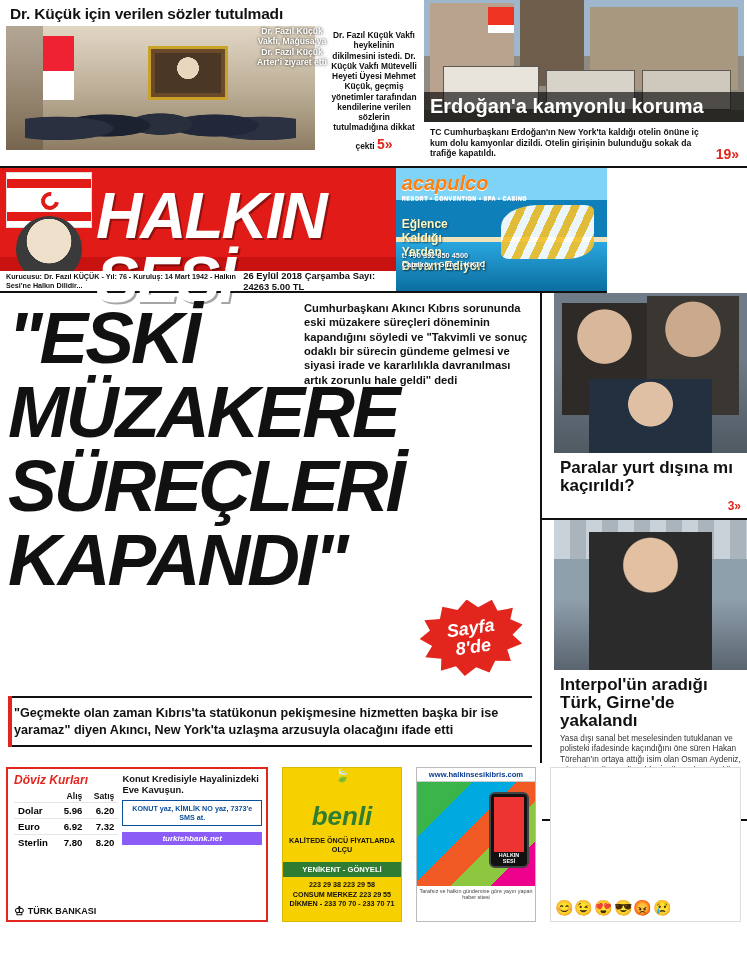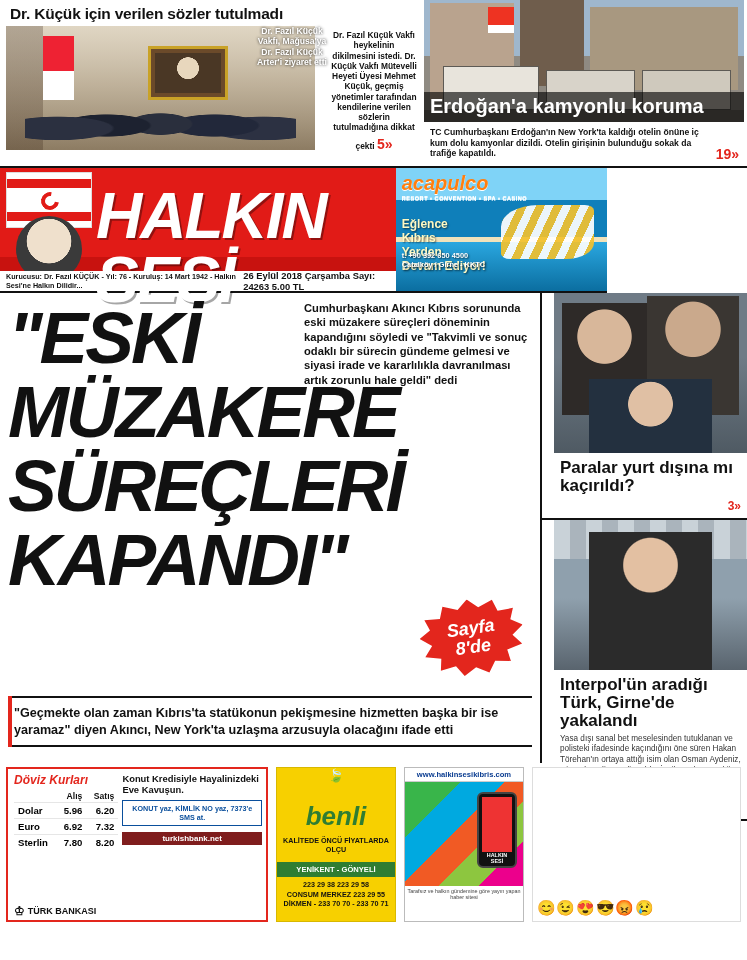--- a/index.html
+++ b/index.html
@@ -198,21 +198,21 @@
     font-size: 8.2px; line-height: 1.3; color: #333; padding: 0 6px 2px 6px; position: relative;
   }
   .rail-pg { text-align: right; color: #e3261d; font-size: 12px; font-weight: bold; padding-right: 6px; }
   .rp2 { height: 150px; background: linear-gradient(180deg,#8fa0ad 0 52%, #59646e 100%); }
   .rp2 .man{ position:absolute; left:18%; top:8%; width:64%; height:92%;
     background: radial-gradient(circle at 50% 24%, #e3c0a2 0 22%, #2b2b2b 23% 100%);}
   .rp2 .bar{ position:absolute; left:0; top:0; width:100%; height:26%;
     background: repeating-linear-gradient(90deg,#c9d2d8 0 16px,#aab4bc 16px 32px);}
 
   
-  .ads { display: flex; width: 747px; height: 165px; padding: 4px 6px 6px 6px; gap: 8px; background:#fff; }
+  .ads { display: flex; width: 747px; height: 165px; padding: 4px 6px 6px 6px; gap: 14px; background:#fff; }
   .ad { position: relative; overflow: hidden; }
   .ad-fx {
     width: 262px; border: 2px solid #e3261d; background: #fff; display: flex;
   }
   .fx-table { width: 160px; padding: 4px 4px 4px 6px; }
   .fx-title { color: #e3261d; font-size: 12px; font-weight: bold; font-style: italic; margin-bottom: 3px; }
   .fx-table table { width: 100%; border-collapse: collapse; font-size: 9.6px; font-weight: bold; }
   .fx-table th { color: #111; font-size: 8.6px; text-align: right; padding: 1px 4px; }
   .fx-table th.lbl { text-align: left; }
   .fx-table td { padding: 2px 4px; text-align: right; border-top: 1px solid #e6e6e6; }
@@ -221,21 +221,21 @@
     position: absolute; left: 6px; bottom: 2px; font-size: 9px; font-weight: bold; color:#111;
     display:flex; align-items:center; gap:3px;
   }
   .fx-bank .horse { font-size: 12px; }
   .fx-right { flex: 1 1 auto; padding: 4px 4px 0 0; }
   .fx-kredi { font-size: 9.4px; font-weight: bold; color: #111; line-height: 1.2; }
   .fx-box {
     margin-top: 4px; border: 1px solid #0a4f9c; color: #0a4f9c; font-size: 7.2px;
     font-weight: bold; text-align: center; padding: 3px 2px; line-height: 1.25;
   }
-  .fx-url { margin-top: 6px; background: #7f1d1d; color: #fff; font-size: 8px; font-weight: bold; text-align:center; padding: 2px; }
+  .fx-url { margin-top: 6px; background: #8b5cf6; color: #fff; font-size: 8px; font-weight: bold; text-align:center; padding: 2px; font-style: italic; }
 
   .ad-benli { width: 120px; background: #f7d000; border: 1px solid #d8b800; text-align:center; }
   .benli-logo { font-size: 26px; font-weight: bold; font-style: italic; color: #2f7d32; margin-top: 18px; }
   .benli-leaf { font-size: 13px; color: #8bc34a; }
   .benli-sub { font-size: 7.2px; font-weight: bold; color: #111; margin-top: 4px; }
   .benli-green { margin-top: 8px; background:#2f7d32; color:#fff; font-size: 7.6px; font-weight: bold; padding: 3px 2px; }
   .benli-phones { font-size: 7.2px; font-weight: bold; color: #111; line-height: 1.35; margin-top: 3px; }
 
   .ad-site { width: 120px; border: 1px solid #bbb; background: #fff; }
   .site-bar { background: #fff; color: #0b3d91; font-size: 7.6px; font-weight: bold; text-align:center; border-bottom:1px solid #ccc; padding:2px 0; }
@@ -312,21 +312,21 @@
     <div class="mh-right">
       <div class="ac-sky"></div>
       <div class="ac-pool"></div>
       <div class="ac-slide"></div>
       <div class="ac-logo">
         <span>acapulco</span>
         <small>RESORT • CONVENTION • SPA • CASINO</small>
       </div>
       <div class="ac-lines">
         <div>Eğlence</div>
-        <div>Kıbrıs</div>
+        <div>Kaldığı</div>
         <div>Yerden</div>
         <div>Devam Ediyor!</div>
       </div>
       <div class="ac-contact">
         <div>t. +90 392 650 4500</div>
         <div>Çatalköy / Girne - KKTC</div>
       </div>
     </div>
   </div>
 

